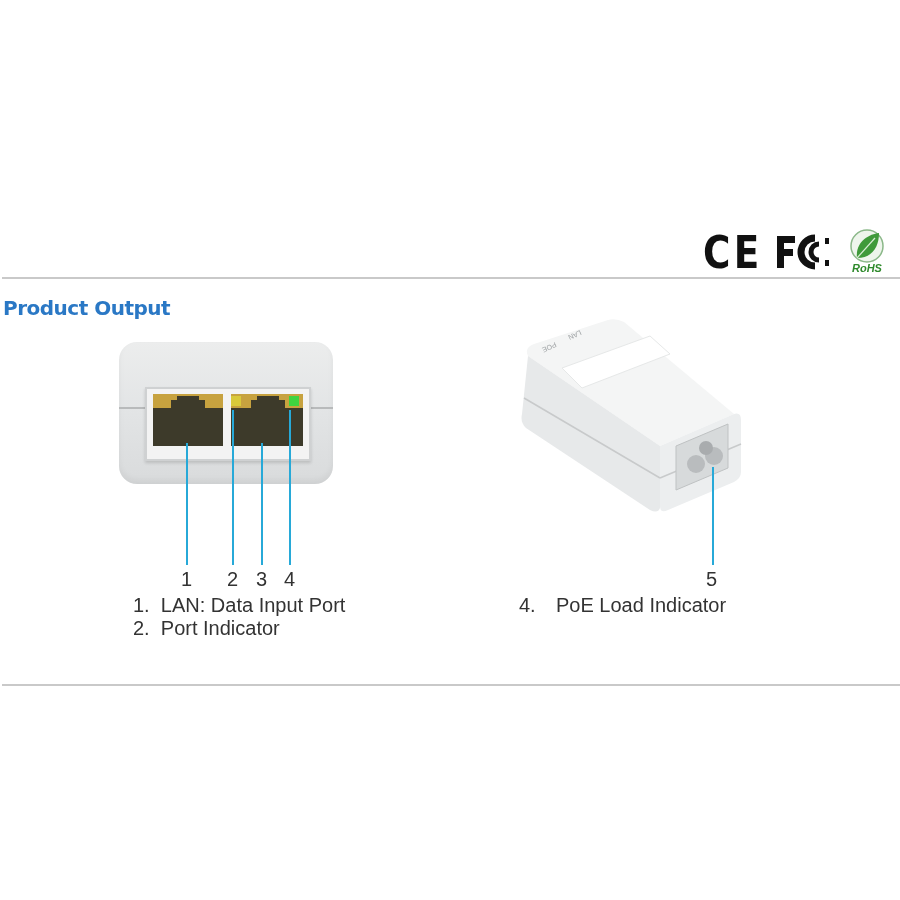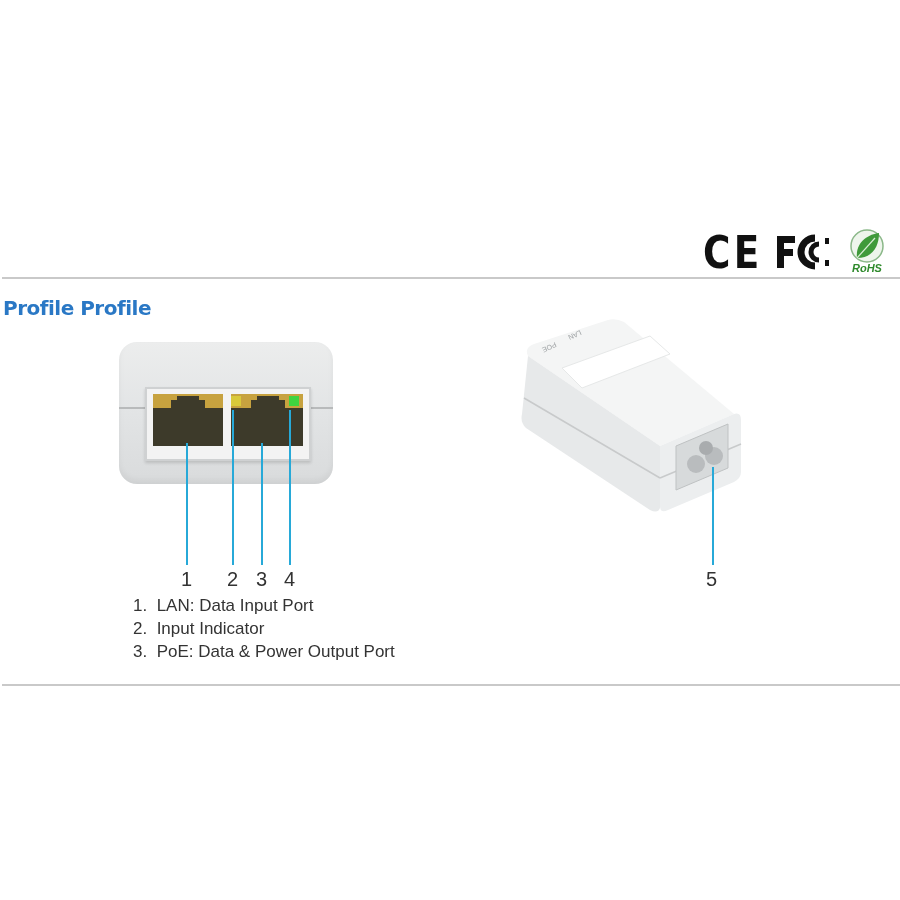--- a/index.html
+++ b/index.html
@@ -20,21 +20,21 @@
     background:linear-gradient(#eceded 0%, #e3e5e6 45%, #d9dbdc 100%); box-shadow:inset 0 -4px 6px rgba(0,0,0,0.05); }
   .seam { left:119px; width:214px; top:407px; height:2px; background:#b8babb; }
   .port-frame { left:145px; top:387px; width:162px; height:70px; background:#f3f3f3; border:2px solid #cfd1d2; box-shadow:0 2px 3px rgba(0,0,0,0.15); }
   .jack { position:absolute; background:#3d3a2a; }
   .jack .goldbar { position:absolute; left:0; right:0; top:0; height:14px; background:#c7a23f; }
   .jack .notch { position:absolute; top:0; height:14px; background:#3d3a2a; }
   .led { position:absolute; width:10px; height:10px; top:6px; }
 
   .callout { width:2px; background:#27a9d8; }
   .num { font-size:20px; color:#333; }
-  .legend { font-size:17px; color:#333; line-height:23px; }
+  .legend { font-size:20px; color:#333; line-height:23px; }
   .legend div { white-space:nowrap; }
 
   
   .dev-angle { left:520px; top:318px; }
 </style>
 </head>
 <body>
 
 <div class="abs faint-mark"></div>
 
@@ -53,21 +53,21 @@
   <svg width="40" height="46" viewBox="0 0 40 46">
     <circle cx="20" cy="18" r="16" fill="#eef5ec" stroke="#8bb889" stroke-width="1.5"></circle>
     <path d="M10 30 C8 14 22 6 32 5 C32 18 26 30 10 30 Z" fill="#3f9a3a"></path>
     <path d="M10 30 L28 10" stroke="#d8ecd4" stroke-width="1.2"></path>
     <text x="20" y="44" text-anchor="middle" font-size="11" font-weight="bold" font-style="italic" fill="#2f8a2c" font-family="Liberation Sans, sans-serif">RoHS</text>
   </svg>
 </div>
 
 <div class="abs hr top"></div>
 
-<div class="abs title">Profile Profile</div>
+<div class="abs title">Product Output</div>
 
 <div class="abs dev-front"></div>
 <div class="abs seam"></div>
 <div class="abs port-frame">
   <div class="jack" style="left:6px; top:5px; width:70px; height:52px;">
     <div class="goldbar"></div>
     <div class="notch" style="left:18px; width:34px; top:6px; height:8px;"></div>
     <div class="notch" style="left:24px; width:22px; top:2px; height:6px;"></div>
   </div>
   <div class="jack" style="left:84px; top:5px; width:72px; height:52px;">
@@ -109,20 +109,20 @@
     <text x="35" y="24" font-size="7" fill="#9ea2a4" transform="rotate(155 35 24)" font-family="Liberation Sans, sans-serif">POE</text>
     <text x="60" y="12" font-size="7" fill="#9ea2a4" transform="rotate(155 60 12)" font-family="Liberation Sans, sans-serif">LAN</text>
   </svg>
 </div>
 
 <div class="abs callout" style="left:712px; top:467px; height:98px;"></div>
 <div class="abs num" style="left:706px; top:568px;">5</div>
 
 <div class="abs legend" style="left:133px; top:594px;">
   <div><span>1.</span>&nbsp; <span>LAN: Data Input Port</span></div>
-  <div><span>2.</span>&nbsp; <span>Input Indicator</span></div>
-  <div><span>3.</span>&nbsp; <span>PoE: Data &amp; Power Output Port</span></div>
+  <div><span>2.</span>&nbsp; <span>Port Indicator</span></div>
 </div>
 
 <div class="abs legend" style="left:519px; top:594px;">
+  <div><span style="display:inline-block;width:37px;">4.</span><span>PoE Load Indicator</span></div>
 </div>
 
 <div class="abs hr bottom"></div>
 
 </body></html>

